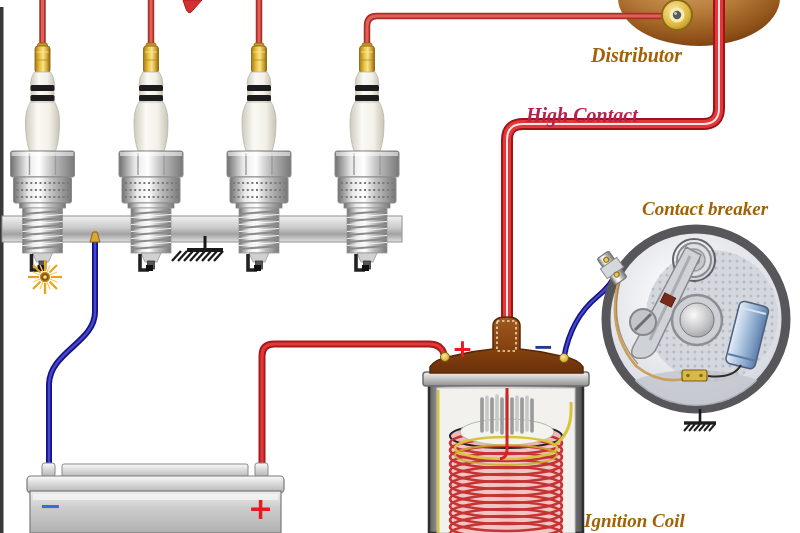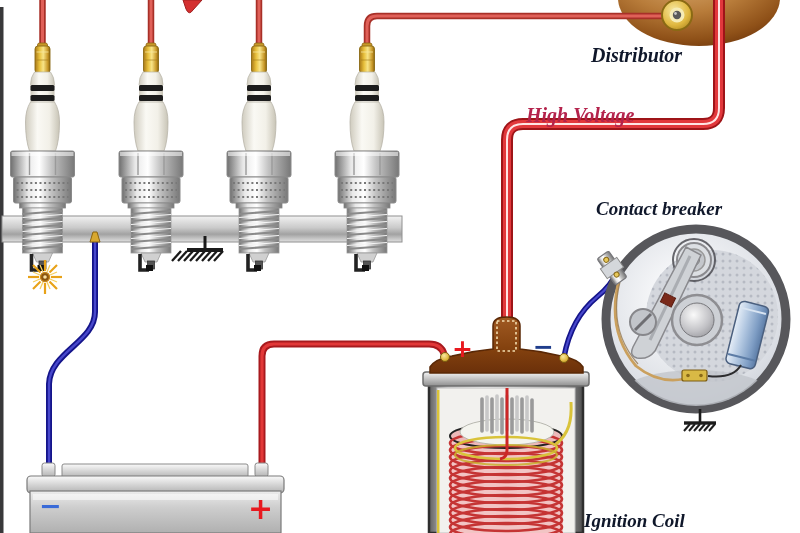--- a/index.html
+++ b/index.html
@@ -3,30 +3,30 @@
 <meta charset="utf-8">
 <style>
   html,body{margin:0;padding:0;background:#888;}
   .stage{
     position:relative;width:800px;height:533px;background:#ffffff;
     overflow:hidden;font-family:"Liberation Serif",serif;
   }
   .stage svg{position:absolute;left:0;top:0;}
   .lbl{
     position:absolute;font-weight:bold;font-style:italic;
-    color:#0f172a;white-space:nowrap;line-height:1;
+    color:#a16207;white-space:nowrap;line-height:1;
   }
   .sign{
     position:absolute;font-family:"DejaVu Sans",sans-serif;
     font-weight:bold;font-style:normal;line-height:1;white-space:nowrap;
   }
   #lbl-spark-plugs{left:147px;top:284px;font-size:24px;letter-spacing:.5px;}
   #lbl-distributor{left:591px;top:45px;font-size:20px;}
   #lbl-high-voltage{left:526px;top:105px;font-size:20px;color:#b4234c;}
-  #lbl-contact-breaker{left:596px;top:199px;font-size:19px;}
+  #lbl-contact-breaker{left:642px;top:199px;font-size:19px;}
   #lbl-ignition-coil{left:584px;top:511px;font-size:19px;}
   #sign-batt-minus{left:39px;top:492px;font-size:27px;color:#3a6bd8;}
   #sign-batt-plus{left:248px;top:494px;font-size:30px;color:#e8191f;}
   #sign-coil-plus{left:452px;top:336px;font-size:25px;color:#e8191f;}
   #sign-coil-minus{left:533px;top:334px;font-size:25px;color:#1f3d8c;}
 </style>
 </head>
 <body>
 
 <div class="stage">
@@ -373,21 +373,21 @@
           <line x1="689" y1="431" x2="695" y2="424"></line>
       <line x1="694" y1="431" x2="700" y2="424"></line>
           <line x1="699" y1="431" x2="705" y2="424"></line>
       <line x1="704" y1="431" x2="710" y2="424"></line>
           <line x1="709" y1="431" x2="715" y2="424"></line>
     </g>
   </g>
 </svg>
 
 <div class="lbl" id="lbl-distributor">Distributor</div>
-<div class="lbl" id="lbl-high-voltage">High Voltage</div>
+<div class="lbl" id="lbl-high-voltage">High Contact</div>
 <div class="lbl" id="lbl-contact-breaker">Contact breaker</div>
 <div class="lbl" id="lbl-ignition-coil">Ignition Coil</div>
 <div class="sign" id="sign-batt-minus">−</div>
 <div class="sign" id="sign-batt-plus">+</div>
 <div class="sign" id="sign-coil-plus">+</div>
 <div class="sign" id="sign-coil-minus">−</div>
 
 </div>
 
 </body></html>

